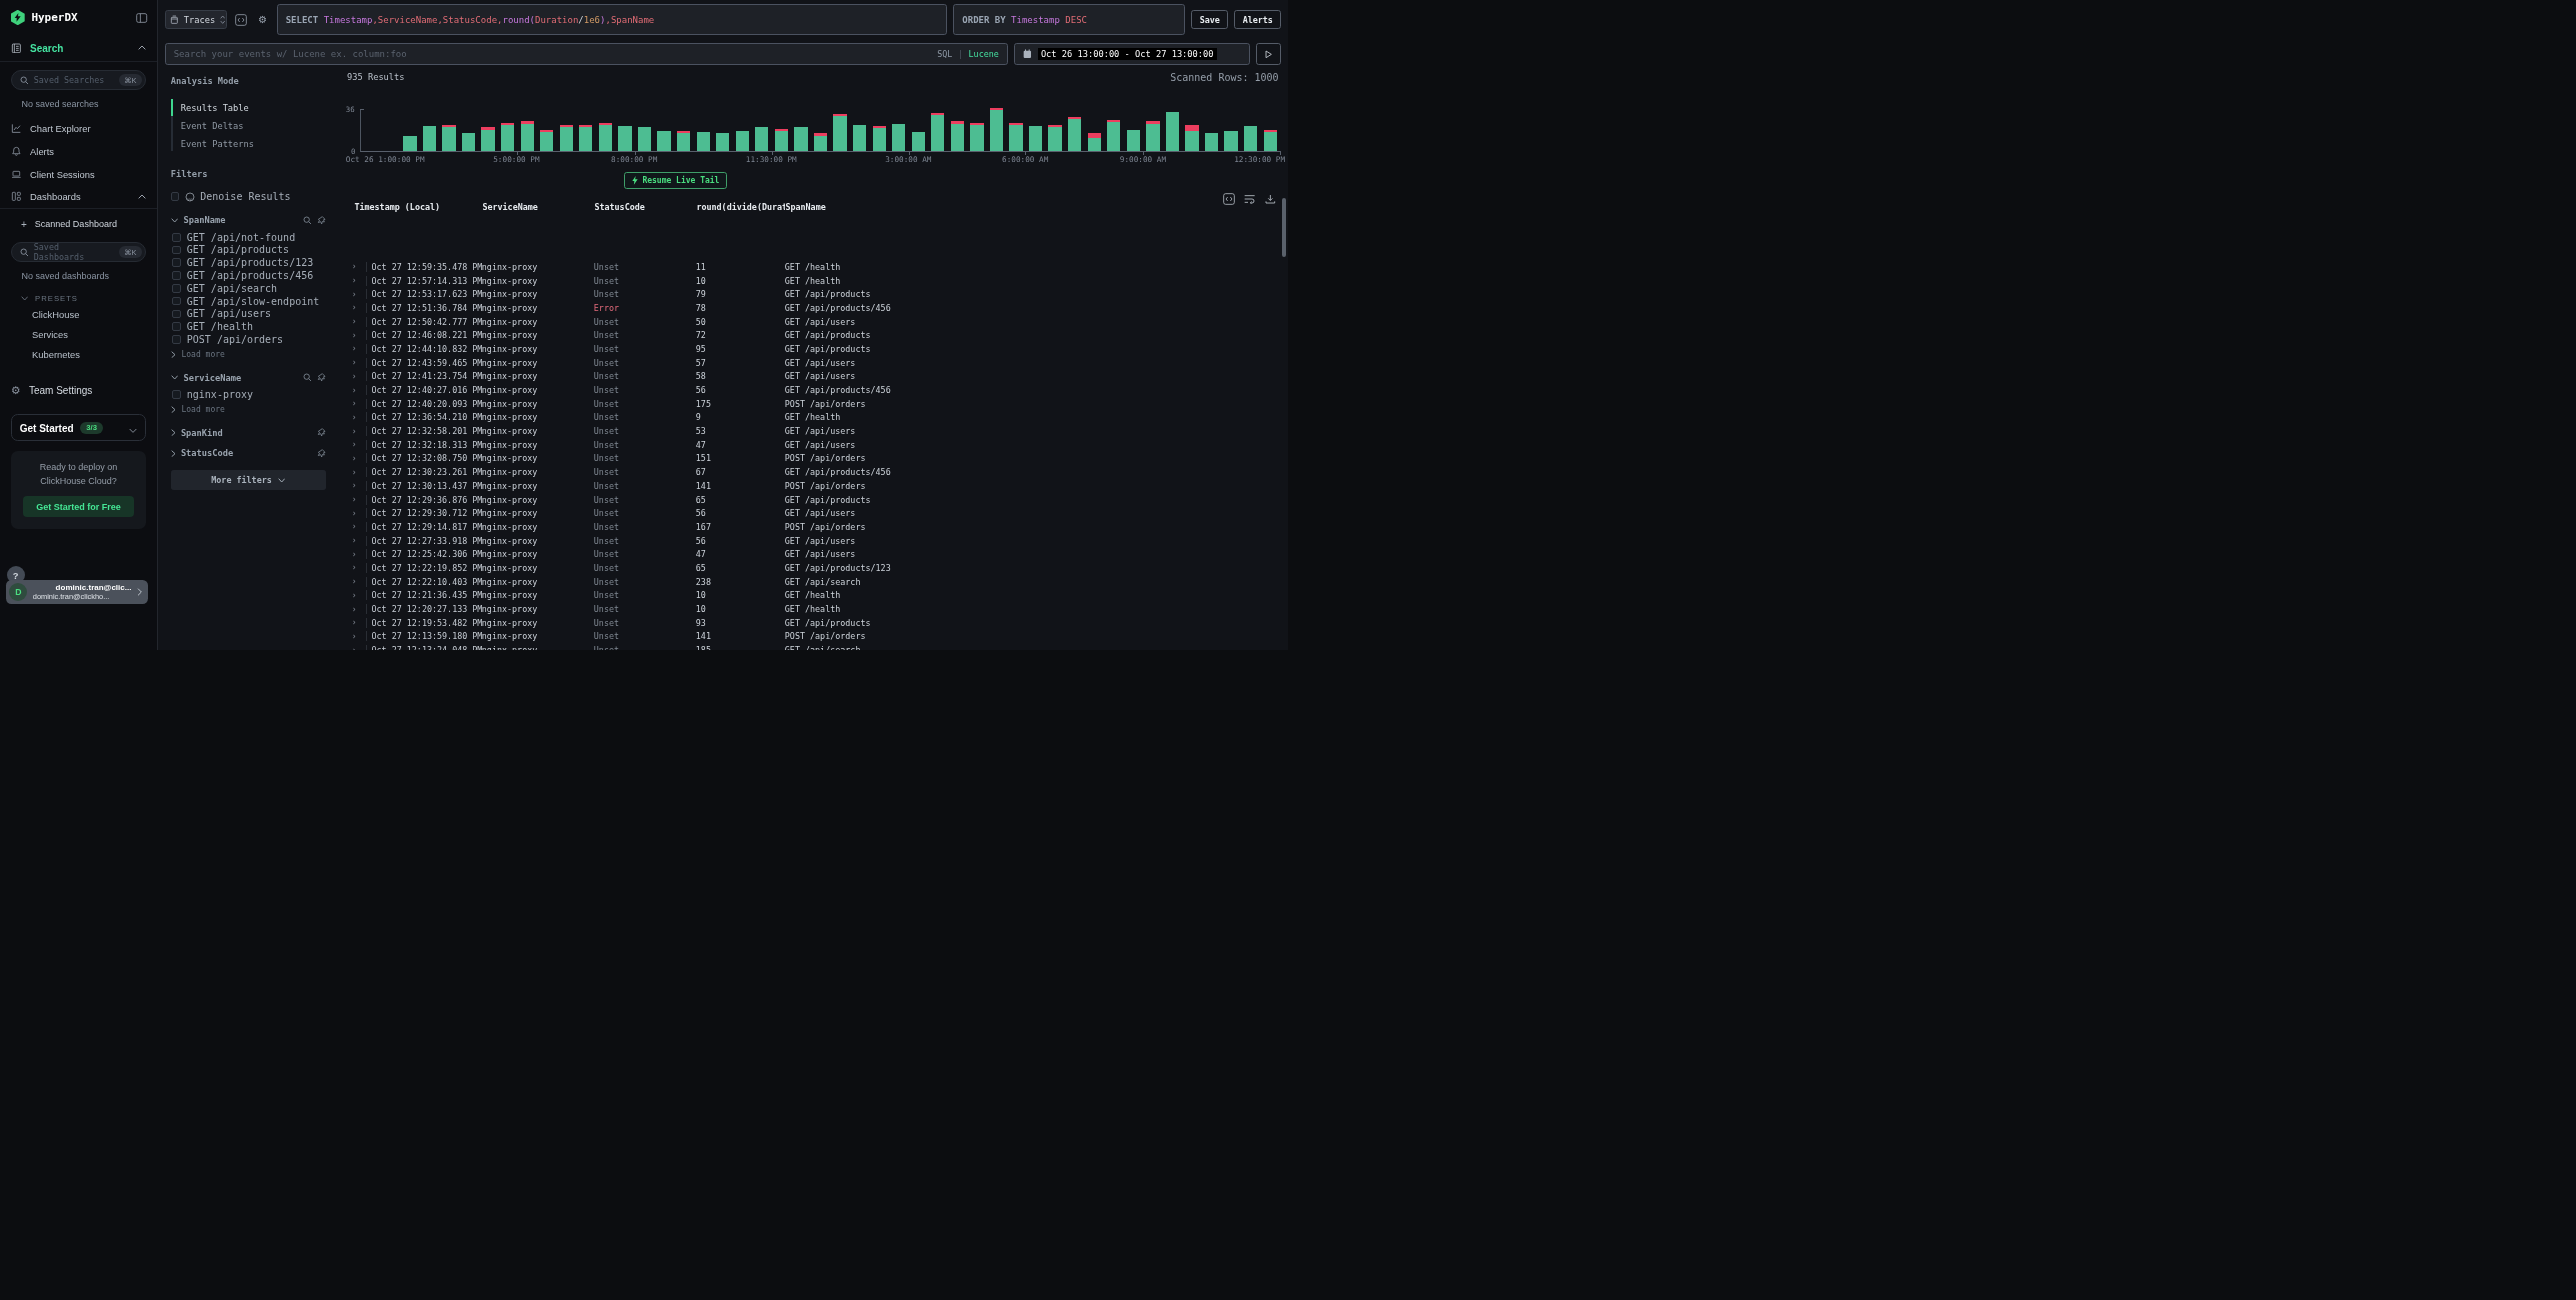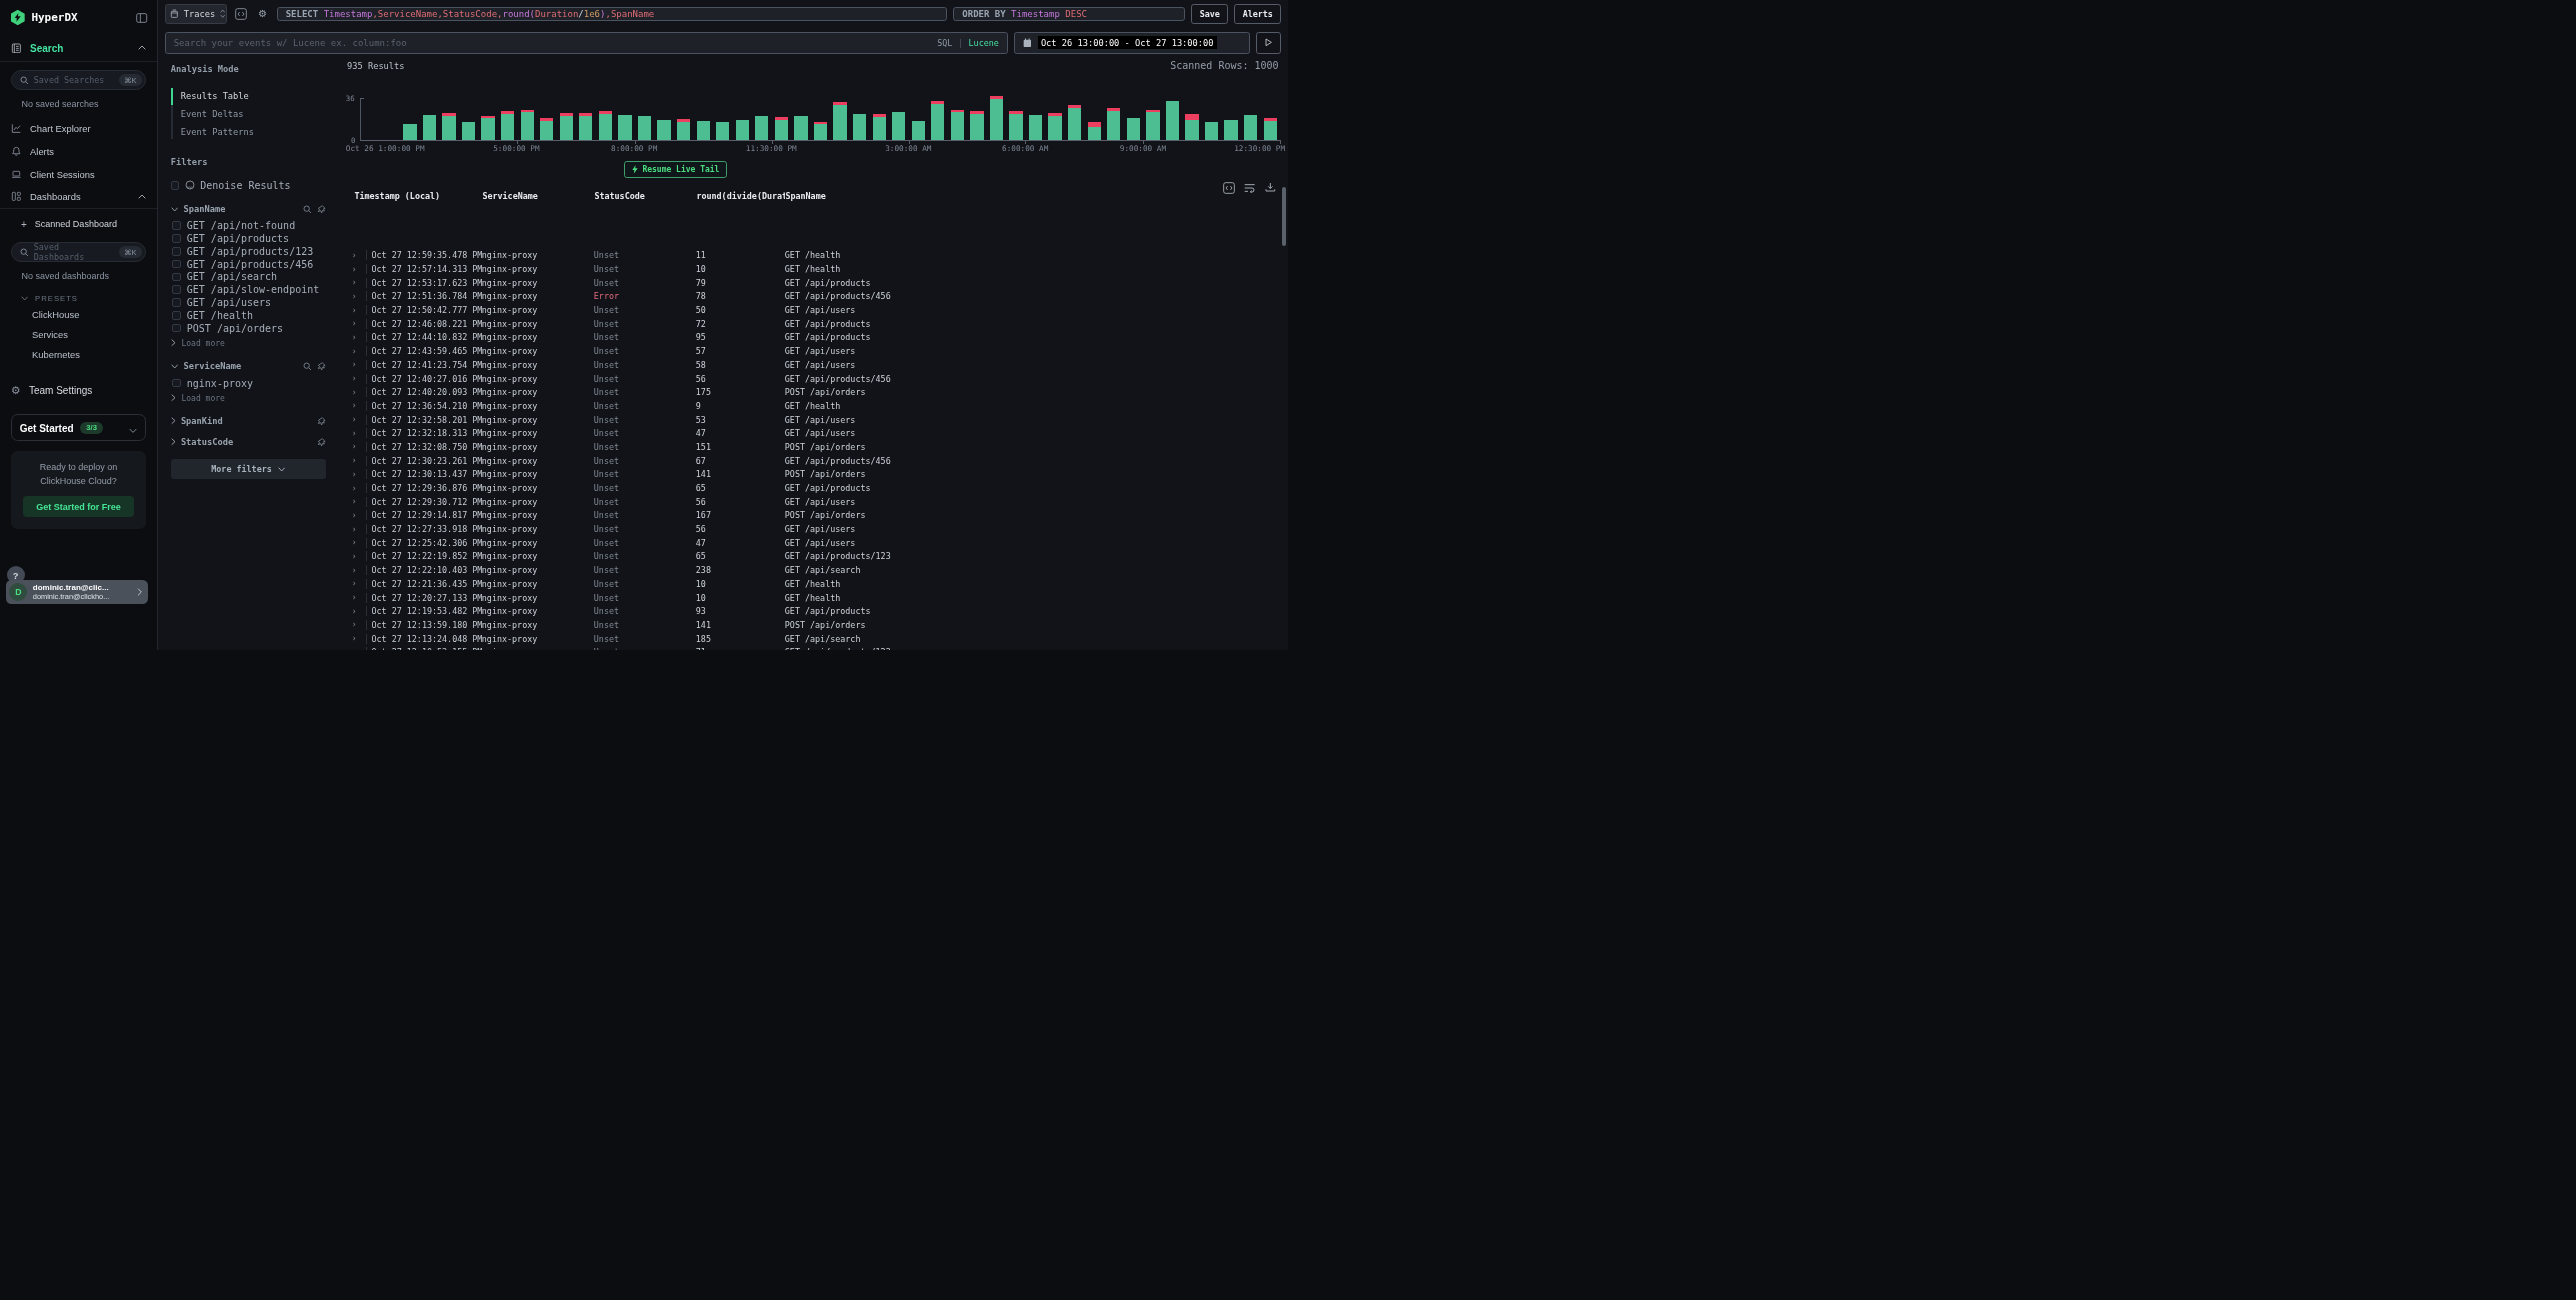--- a/index.html
+++ b/index.html
@@ -42,32 +42,32 @@
                font-weight:700; font-size:9px; padding:5.4px 0; border-radius:4px; border:none;
                font-family:"Liberation Sans",sans-serif; cursor:pointer; }
   .help-circle { position:absolute; left:6.7px; bottom:66px; width:18px; height:18px; border-radius:50%;
                  background:#434a55; color:#d0d6dd; font-size:9.4px; font-weight:700;
                  display:flex; align-items:center; justify-content:center; }
   .user-chip { position:absolute; left:6px; right:9.4px; bottom:46px; height:24px; background:#4b515b; border-radius:5.4px;
                display:flex; align-items:center; gap:5.4px; padding:0 5.4px 0 3.4px; }
   .avatar { width:18px; height:18px; border-radius:50%; background:#2f4c3e; color:#4ade80; font-weight:700;
             font-size:8.7px; display:flex; align-items:center; justify-content:center; }
   .user-meta { flex:1; min-width:0; }
-  .user-name { color:#fff; font-weight:700; font-size:8px; white-space:nowrap; overflow:hidden; }
+  .user-name { color:#fff; font-weight:700; font-size:8px; white-space:nowrap; overflow:hidden;text-align:right; }
   .user-email { color:#dfe3e8; font-size:7.4px; white-space:nowrap; overflow:hidden; }
 
   
   .main { flex:1; display:flex; flex-direction:column; min-width:0; }
   .toolbar { display:flex; gap:6px; padding:4px 6.7px 0 6.7px; align-items:center; }
   .toolbar2 { margin-top:4px; }
   .src-select { width:62px; background:#23262d; border:0.7px solid #363c46; border-radius:2.7px;
                 display:flex; align-items:center; gap:4.7px; padding:0 4.7px; color:#d3d8df; font-size:8.7px; height:19.5px; }
   .src-select .lbl { flex:1; }
   .mini-btn { width:16px; height:19.5px; display:flex; align-items:center; justify-content:center; color:#99a2ae; }
-  .tb-input { background:#1e2127; border:0.7px solid #4b5260; border-radius:2.7px; height:14px;
+  .tb-input { background:#1e2127; border:0.7px solid #4b5260; border-radius:2.7px; height:31px;
               display:flex; align-items:center; padding:0 8px; font-size:9px; white-space:pre; overflow:hidden; }
   .grow { flex:1; min-width:0; }
   .orderby { width:232px; }
   .tok-kw { color:#9aa5b3; font-weight:700; }
   .tok-purple { color:#c678dd; }
   .tok-red { color:#e06c75; }
   .tok-orange { color:#d19a66; }
   .tok-white { color:#cfd5dc; }
   .btn { border:0.7px solid #555c68; border-radius:2.7px; background:transparent; color:#e8ecf0;
          font-family:"DejaVu Sans Mono",monospace; font-weight:700; font-size:8.4px; padding:0 7.4px; height:19.5px; cursor:pointer; }

